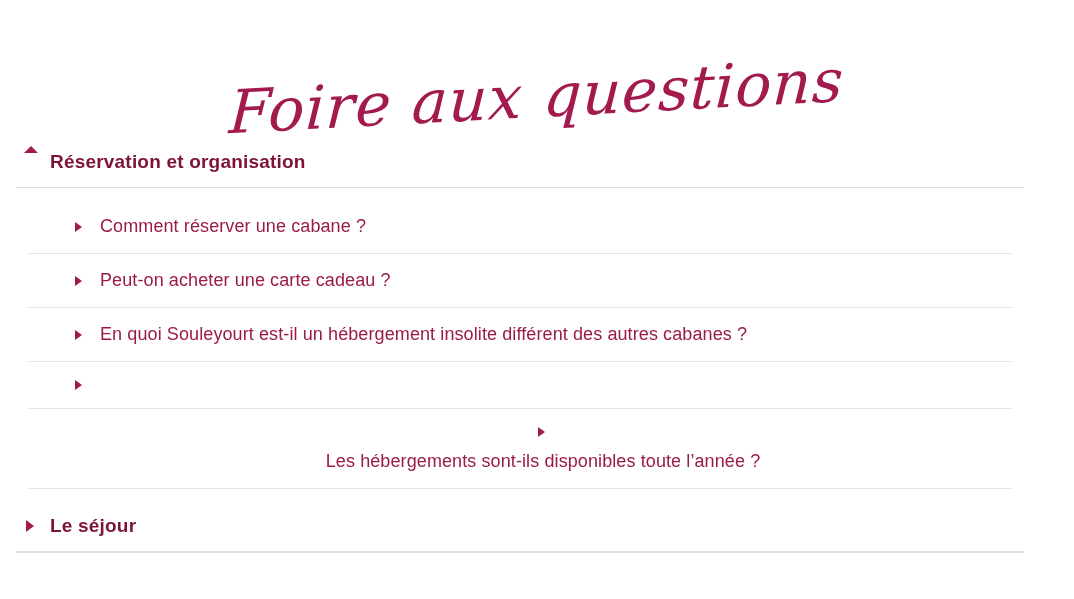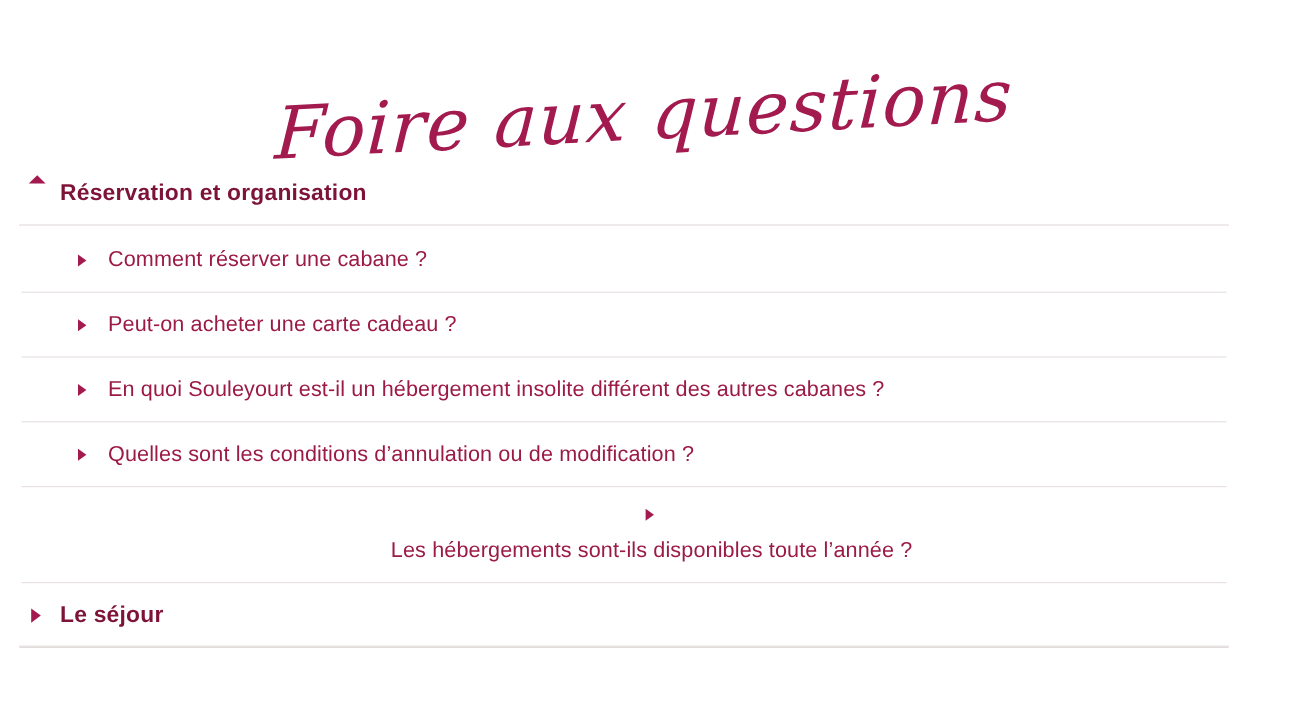--- a/index.html
+++ b/index.html
@@ -91,21 +91,21 @@
   }
   .caret.up::before {
     left: 0px;
     top: 4px;
     border-width: 0 7px 7px 7px;
     border-color: transparent transparent #a21a4e transparent;
   }
 
   
   .questions {
-    margin: 2px;
+    margin: 12px;
     padding: 0;
     list-style: none;
   }
   .question-row {
     display: flex;
     align-items: center;
     gap: 14px;
     padding: 16px 0 16px 46px;
     border-bottom: 1px solid #e8e2e3;
     cursor: pointer;
@@ -166,21 +166,20 @@
       <li class="question-row">
         <span class="q-caret"></span>
         <span class="q-text">Peut-on acheter une carte cadeau ?</span>
       </li>
       <li class="question-row">
         <span class="q-caret"></span>
         <span class="q-text">En quoi Souleyourt est-il un hébergement insolite différent des autres cabanes ?</span>
       </li>
       <li class="question-row">
         <span class="q-caret"></span>
-        <span class="q-text">Quelles sont les conditions d’annulation ou de modification ?</span>
       </li>
       <li class="question-row">
         <span class="q-caret"></span>
         <span class="q-text">Les hébergements sont-ils disponibles toute l’année ?</span>
       </li>
     </ul>
 
 
     <div class="section-head">
       <span class="caret right"></span>

